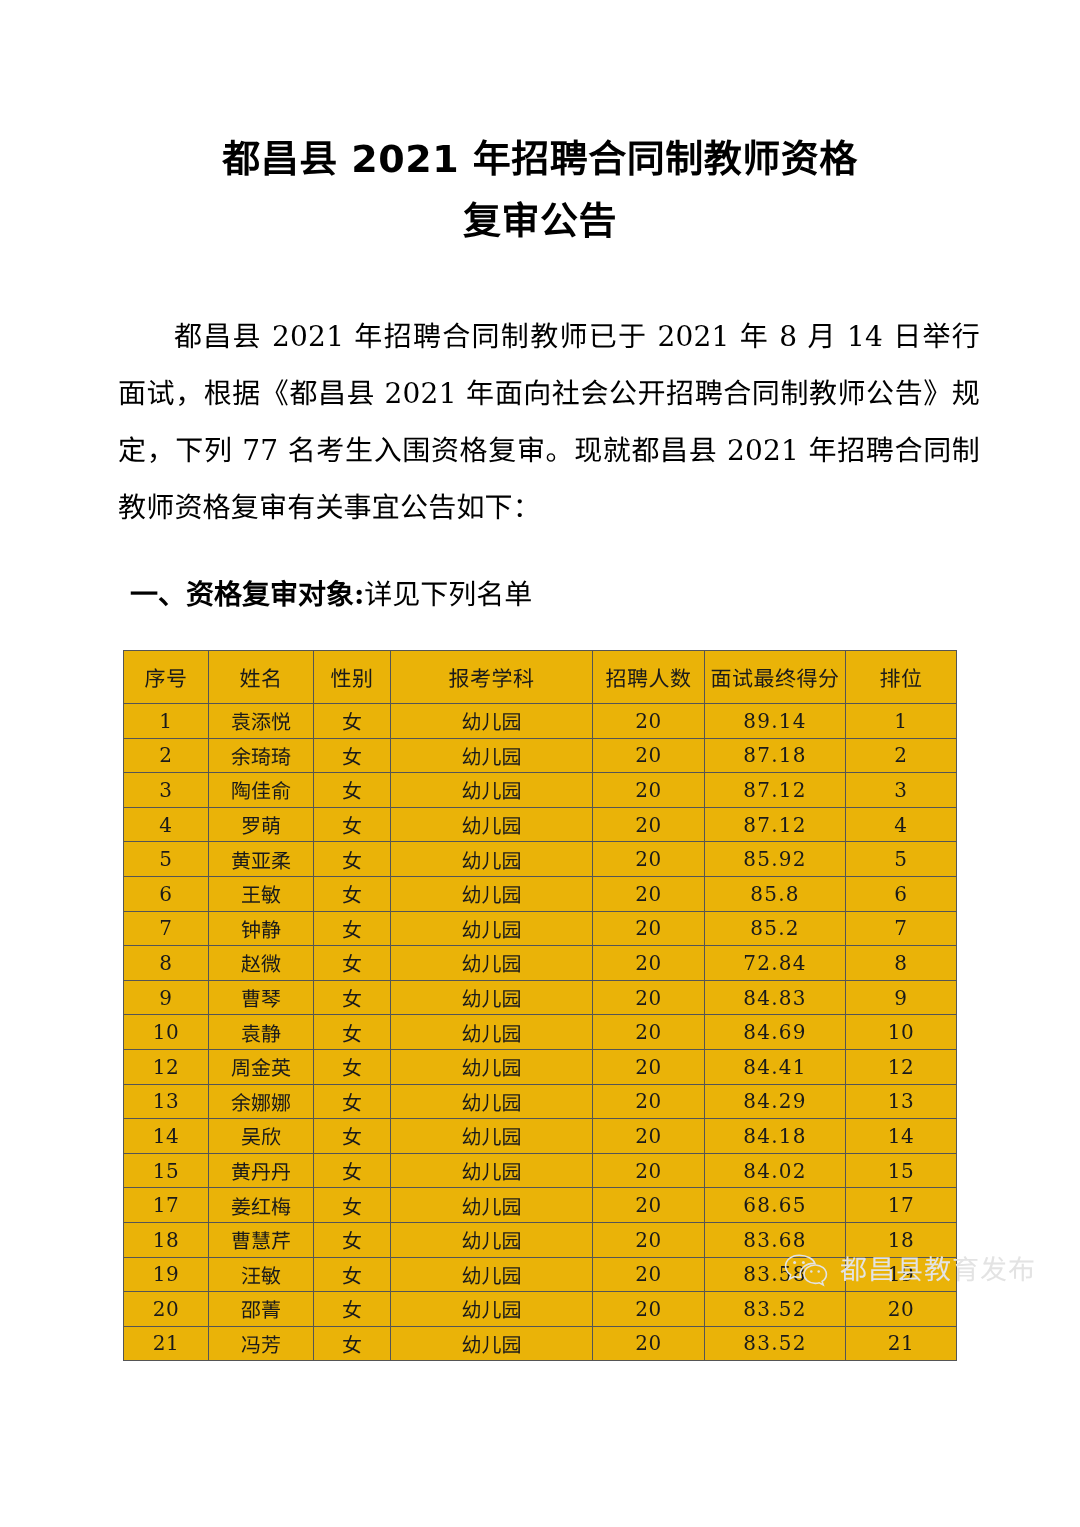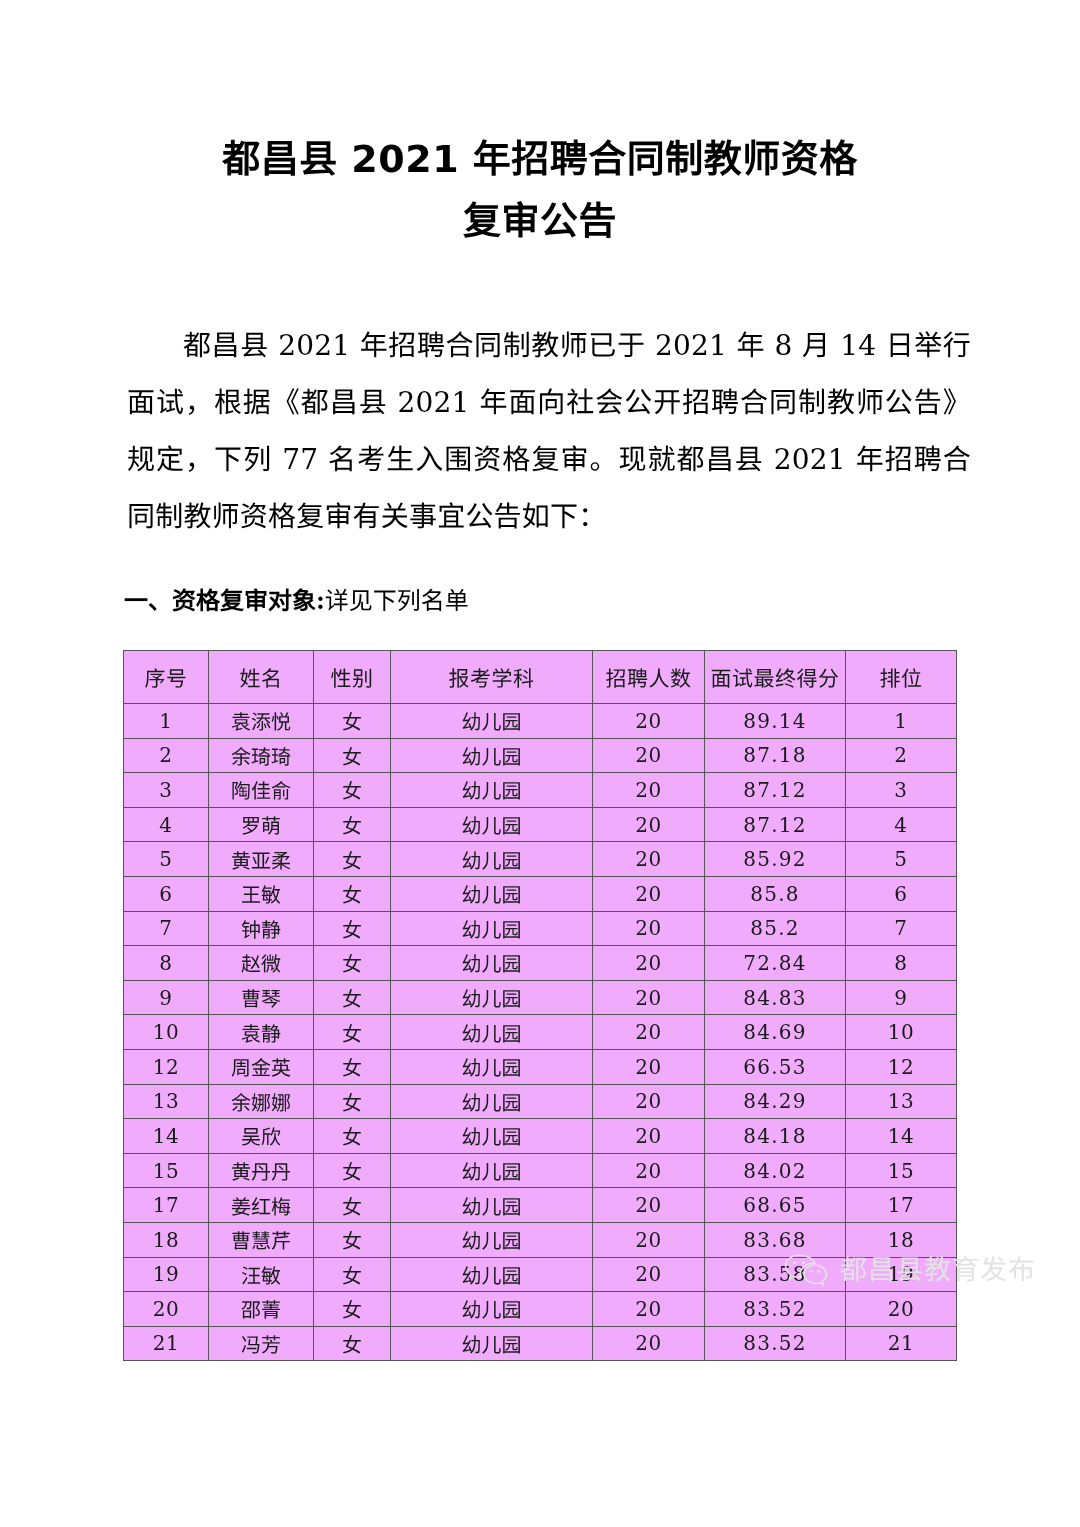--- a/index.html
+++ b/index.html
@@ -34,36 +34,36 @@
     line-height: 62px;
     letter-spacing: 0.5px;
     font-family: "DejaVu Sans", "Liberation Sans", sans-serif;
   }
   .doc-title .tline {
     display: block;
   }
 
   
   .body-para {
-    margin: 9px;
+    margin: 0;
     padding: 56px 100px 0 118px;
     font-size: 28px;
     line-height: 57px;
     text-align: justify;
     text-justify: inter-ideograph;
     text-indent: 2em;
     font-family: "DejaVu Serif", "Liberation Serif", serif;
     letter-spacing: 0.2px;
   }
 
   
   .section-heading {
-    margin: 6px;
+    margin: 12px;
     padding: 22px 0 0 118px;
-    font-size: 24px;
+    font-size: 28px;
     line-height: 50px;
     font-weight: 400;
     font-family: "DejaVu Serif", "Liberation Serif", serif;
   }
   .section-heading .sh-label {
     font-weight: 700;
   }
   .section-heading .sh-value {
     font-weight: 400;
   }
@@ -72,21 +72,21 @@
   .table-wrap {
     padding: 18px 0 0 0;
     display: flex;
     justify-content: center;
   }
   table.roster {
     border-collapse: collapse;
     width: 833px;
     table-layout: fixed;
     font-family: "DejaVu Serif", "Liberation Serif", serif;
-    background: #f0abfc;
+    background: #eab308;
   }
   table.roster th,
   table.roster td {
     border: 1px solid #555555;
     text-align: center;
     vertical-align: middle;
     color: #1a1a1a;
     padding: 0;
   }
   table.roster thead th {
@@ -269,21 +269,21 @@
             <td class="num">20</td>
             <td class="num score">84.69</td>
             <td class="num">10</td>
           </tr>
           <tr>
             <td class="num">12</td>
             <td>周金英</td>
             <td>女</td>
             <td>幼儿园</td>
             <td class="num">20</td>
-            <td class="num score">66.53</td>
+            <td class="num score">84.41</td>
             <td class="num">12</td>
           </tr>
           <tr>
             <td class="num">13</td>
             <td>余娜娜</td>
             <td>女</td>
             <td>幼儿园</td>
             <td class="num">20</td>
             <td class="num score">84.29</td>
             <td class="num">13</td>

